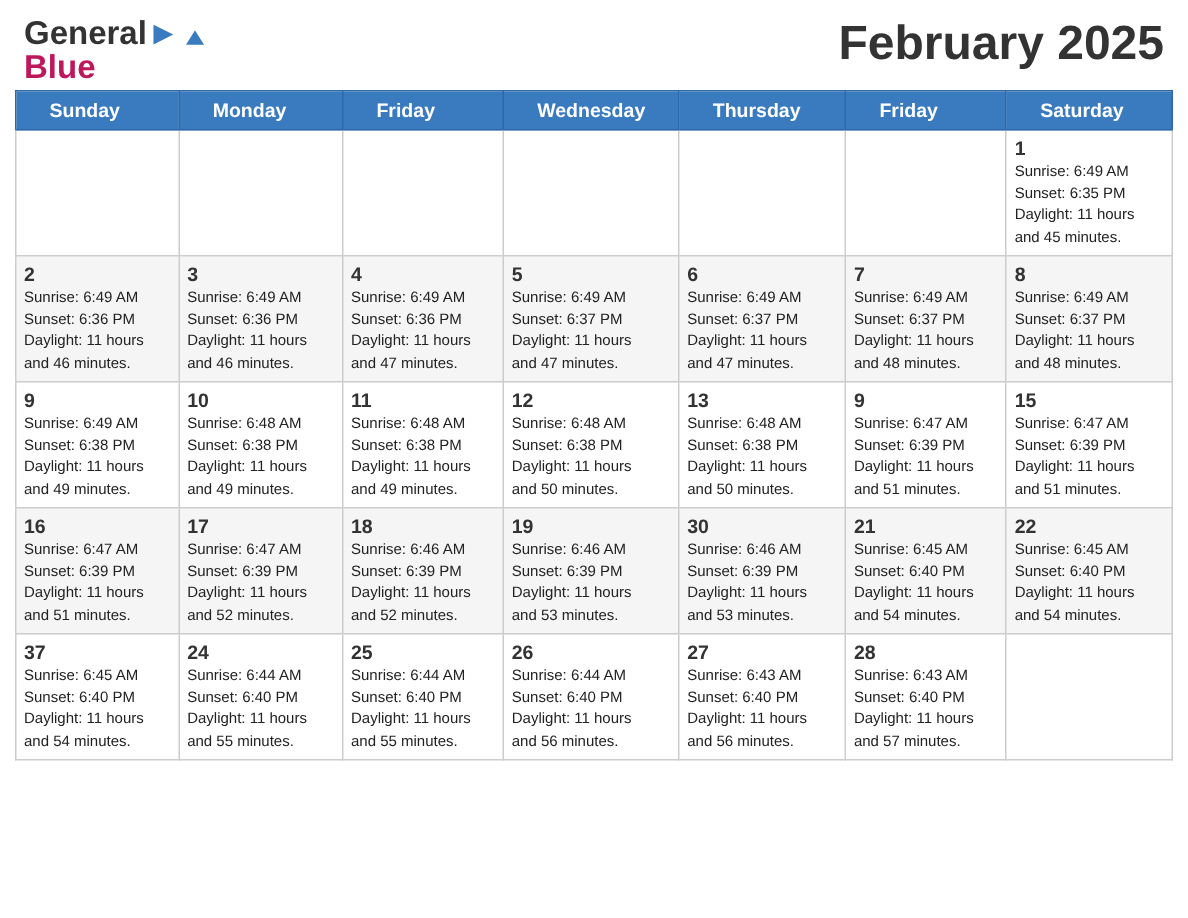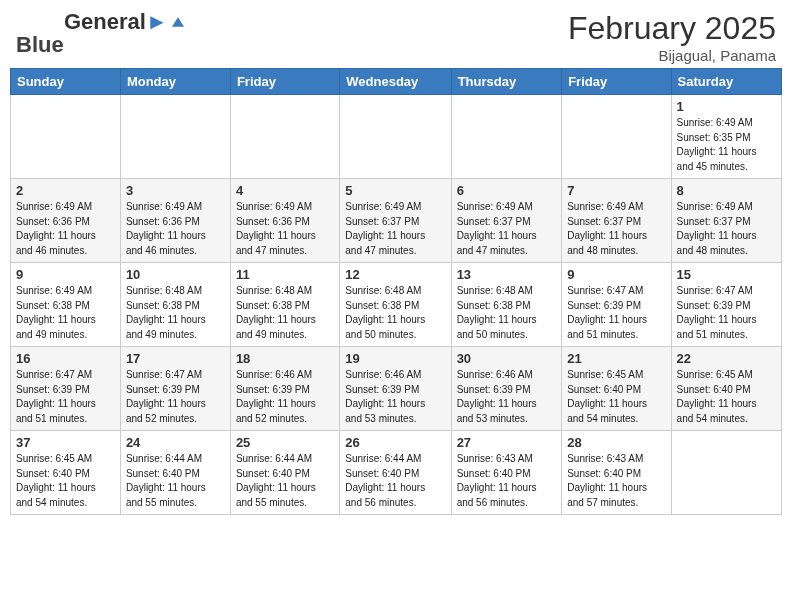--- a/index.html
+++ b/index.html
@@ -34,38 +34,38 @@
     .logo-icon {
       width: 18px;
       height: 18px;
       margin-left: 1px;
     }
     .title-block {
       text-align: right;
     }
     .month-title {
       font-size: 32px;
-      font-weight: normal;
+      font-weight: bold;
       color: #333;
     }
     .location-title {
       font-size: 15px;
       color: #555;
     }
     .calendar {
       width: 100%;
       border-collapse: collapse;
       border: 1px solid #ccc;
     }
     .calendar th {
       background: #3a7abf;
       color: #fff;
       font-size: 13px;
       font-weight: bold;
-      padding: 5px 6px;
+      padding: 5px 22px;
       text-align: left;
       border: 1px solid #2d69a8;
     }
     .calendar td {
       vertical-align: top;
       border: 1px solid #ccc;
       padding: 4px 5px;
       font-size: 10.5px;
       color: #333;
       width: 113px;
@@ -85,32 +85,31 @@
       line-height: 1.45;
       color: #222;
     }
   </style>
 </head>
 <body>
 
 <div class="header">
   <div class="logo">
     <div>
-      <div style="display:flex;align-items:center;margin-left:48px;">
+      <div style="display:flex;align-items:flex-end;">
         <span class="logo-text">General<span>►</span></span>
         <svg class="logo-icon" viewBox="0 0 30 20" xmlns="http://www.w3.org/2000/svg">
           <polygon points="5,18 15,2 25,18" fill="#3a7abf"></polygon>
         </svg>
       </div>
-      <div style="font-size:22px;font-weight:bold;color:#404040;line-height:1;">Blue</div>
+      <div style="font-size:22px;font-weight:bold;color:#be185d;line-height:1;">Blue</div>
     </div>
   </div>
   <div class="title-block">
     <div class="month-title">February 2025</div>
-    <div class="location-title">Bijagual, Panama</div>
   </div>
 </div>
 
 <table class="calendar">
   <thead>
     <tr>
     <th>Sunday</th>
         <th>Monday</th>
         <th>Friday</th>
         <th>Wednesday</th>

